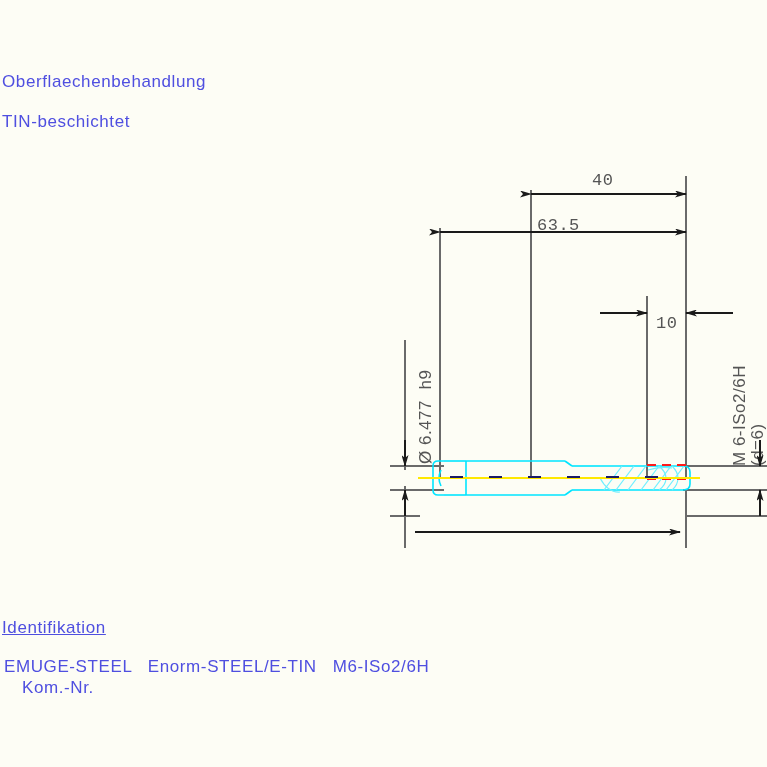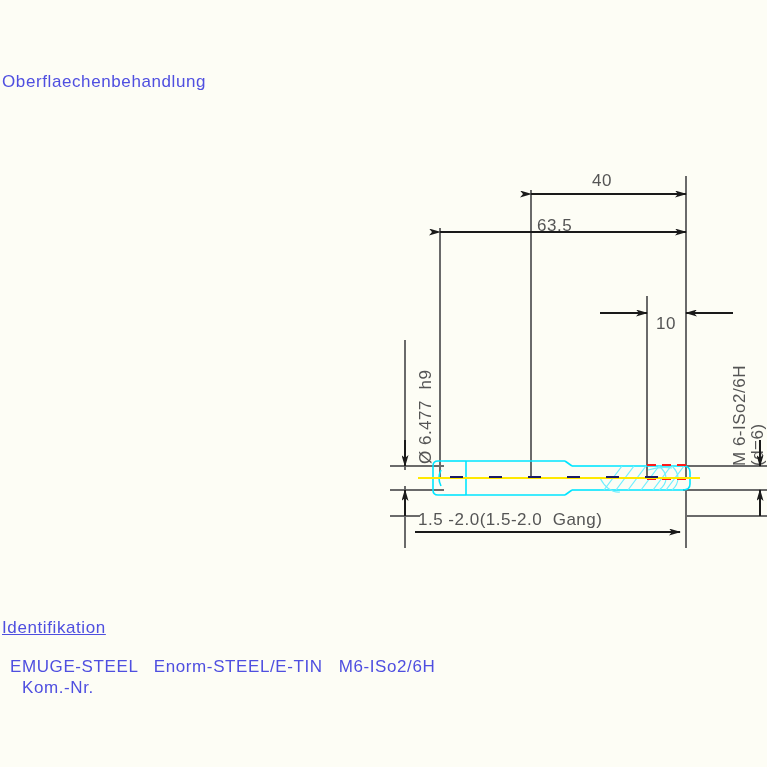--- a/index.html
+++ b/index.html
@@ -17,21 +17,21 @@
     color:#4f4fe0;
     font-family:"Liberation Sans", sans-serif;
     font-size:17px;
     letter-spacing:0.6px;
     white-space:pre;
     font-weight:400;
   }
   .dimtxt{
     position:absolute;
     color:#555555;
-    font-family:Liberation Sans, sans-serif;
+    font-family:Liberation Mono, monospace;
     font-size:17px;
     letter-spacing:0.5px;
     white-space:pre;
   }
   .vtxt{
     position:absolute;
     color:#555555;
     font-family:"Liberation Sans", sans-serif;
     font-size:17px;
     letter-spacing:0.5px;
@@ -40,38 +40,38 @@
   }
   svg#draw{position:absolute;left:0;top:0;width:767px;height:767px;}
 </style>
 </head>
 <body>
 
 <div id="root">
 
   <div class="txt" style="left:2px;top:72px;">Oberflaechenbehandlung</div>
 
+  <div class="txt" style="left:2px;top:112px;">TIN-beschichtet</div>
 
   <div class="dimtxt" style="left:592px;top:171px;">40</div>
 
   <div class="dimtxt" style="left:537px;top:216px;">63.5</div>
 
   <div class="dimtxt" style="left:656px;top:290px;margin-top:24px;">10</div>
 
-  <div class="dimtxt" style="left:418px;top:510px;">1.5 -2.0(1.5-2.0  Gang)</div>
 
   <div class="vtxt" style="left:416px;top:464px;transform:rotate(-90deg);">Ø 6.477  h9</div>
 
   <div class="vtxt" style="left:730px;top:466px;transform:rotate(-90deg);">M 6-ISo2/6H</div>
 
   <div class="vtxt" style="left:748px;top:466px;transform:rotate(-90deg);">(d=6)</div>
 
   <div class="txt" style="left:2px;top:618px;text-decoration:underline;">Identifikation</div>
 
-  <div class="txt" style="left:10px;top:657px;">EMUGE-STEEL   Enorm-STEEL/E-TIN   M6-ISo2/6H</div>
+  <div class="txt" style="left:4px;top:657px;">EMUGE-STEEL   Enorm-STEEL/E-TIN   M6-ISo2/6H</div>
 
   <div class="txt" style="left:22px;top:678px;">Kom.-Nr.</div>
 
   <svg id="draw" viewBox="0 0 767 767">
     <defs>
       <marker id="arrR" markerWidth="12" markerHeight="7" refX="11" refY="3.5" orient="auto" markerUnits="userSpaceOnUse">
         <path d="M0,0 L12,3.5 L0,7 L3,3.5 Z" fill="#1a1a1a"></path>
       </marker>
       <marker id="arrL" markerWidth="12" markerHeight="7" refX="11" refY="3.5" orient="auto" markerUnits="userSpaceOnUse">
         <path d="M0,0 L12,3.5 L0,7 L3,3.5 Z" fill="#1a1a1a"></path>

